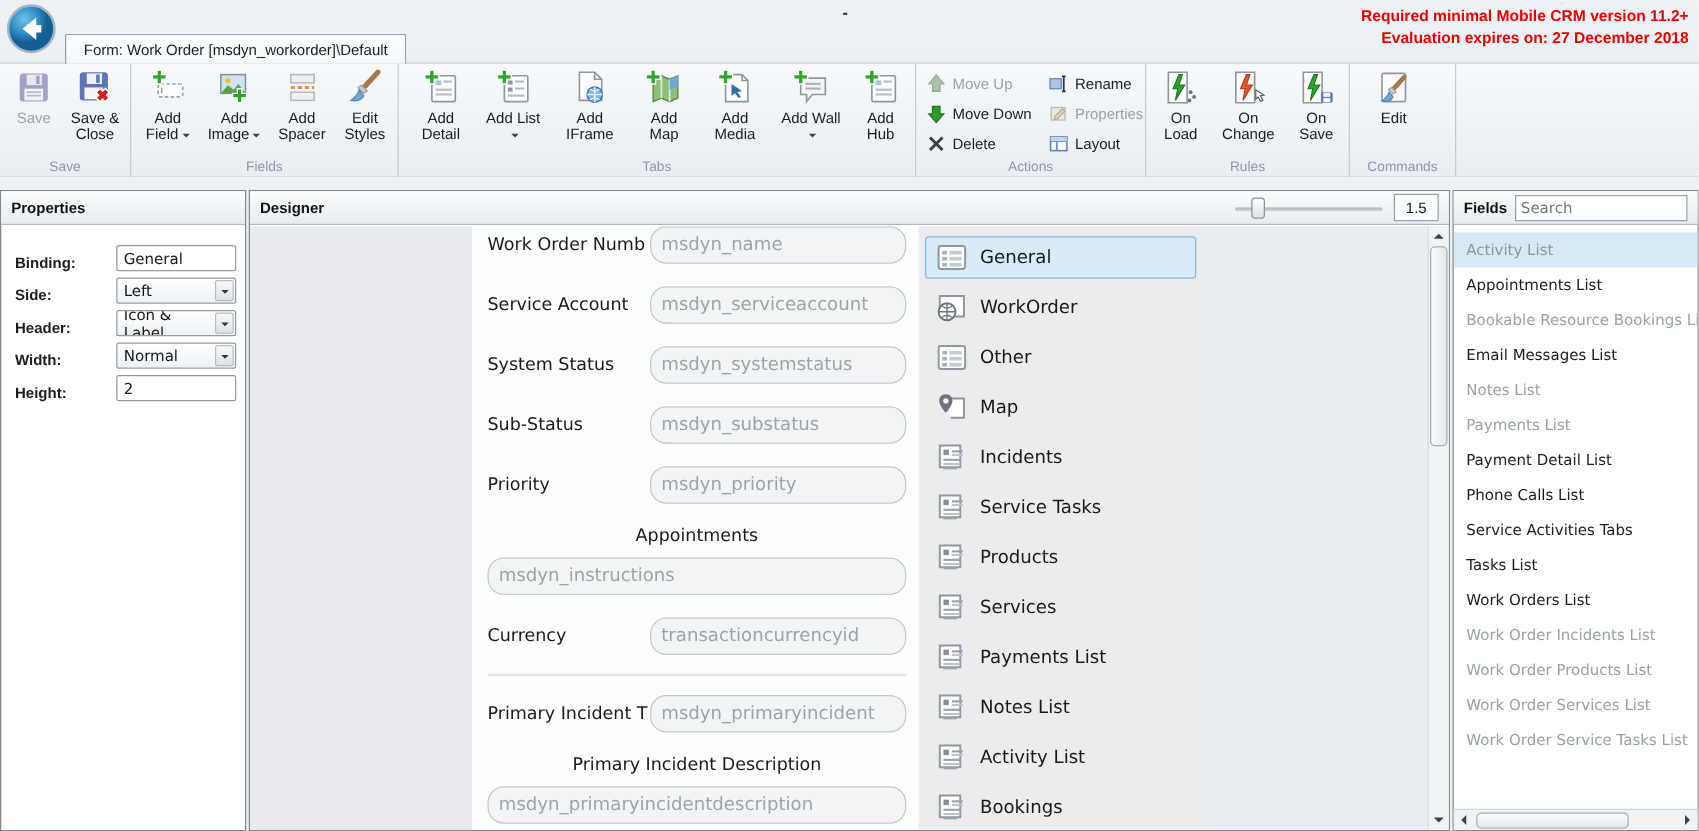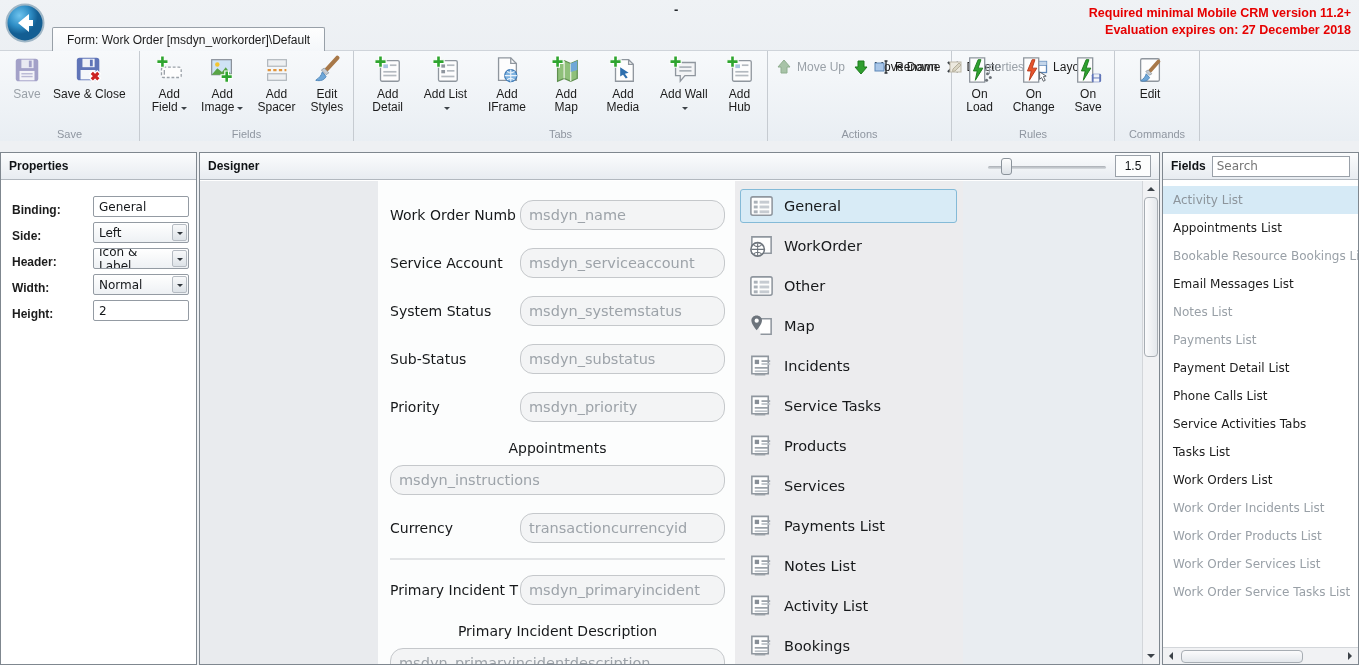--- a/index.html
+++ b/index.html
@@ -12,28 +12,28 @@
   .back-btn{position:absolute;left:5px;top:3px;width:40px;height:40px;border:none;background:transparent;cursor:pointer;z-index:3}
   .doc-tab{position:absolute;left:52px;top:27px;height:24px;display:flex;align-items:center;
     padding:0 14px;background:linear-gradient(#fefefe,#f4f7fa);border:1px solid #98a0a8;border-bottom:none;
     border-radius:2px 2px 0 0;font-size:12px;z-index:2}
   .minimize{position:absolute;left:674px;top:2px;font-size:13px;font-weight:bold;color:#22262a}
   .notice{position:absolute;top:5px;right:8px;text-align:right;font-weight:bold;font-size:12.5px;line-height:17px;color:#e60000}
   .ribbon-bar{position:absolute;left:0;top:50px;width:1359px;height:91px;display:flex;
     background:linear-gradient(#f7f9fb,#e9eef3);border-top:1px solid #cfd4da}
   .rb-group{position:relative;border-right:1px solid #c6cbd1;padding:1px 2px 15px 4px;display:flex;align-items:flex-start}
   .rb-group-label{position:absolute;left:0;right:0;bottom:1px;text-align:center;font-size:11px;color:#8f96a0}
-  .g-save{width:140px}.g-fields{width:214px}.g-tabs{width:414px}.g-actions{width:184px}.g-rules{width:163px}.g-commands{width:85px}
+  .g-save{width:105px}.g-fields{width:214px}.g-tabs{width:414px}.g-actions{width:184px}.g-rules{width:163px}.g-commands{width:85px}
   .rbtn{display:flex;flex-direction:column;align-items:center;min-width:46px;padding:3px 3px 0 3px;
     font-size:12px;line-height:13px;text-align:center;cursor:pointer;border-radius:2px}
   .rbtn .ric{width:30px;height:30px;margin-bottom:3px;display:block}
   .rbtn.disabled{color:#9aa1a8}
   .caret{display:inline-block;width:0;height:0;border:3.5px solid transparent;border-top-color:#3c4248;margin-left:3px;position:relative;top:2px}
   .small-cols{display:flex;gap:2px;margin-top:3px}
-  .scol{display:flex;flex-direction:row}
+  .scol{display:flex;flex-direction:column}
   .sbtn{display:flex;align-items:center;gap:5px;font-size:12px;height:24px;padding:0 4px;cursor:pointer;white-space:nowrap}
   .sbtn .sic{width:16px;height:16px;flex:0 0 16px}
   .sbtn.disabled{color:#9aa1a8}
 
   
   .panel{position:absolute;top:152px;height:513px;background:#fff;border:1px solid #7f878f}
   .panel-header{height:27px;background:linear-gradient(#fbfcfd,#e8ecf1);border-bottom:1px solid #b2b8bf;
     display:flex;align-items:center;padding:0 8px;font-size:12px;font-weight:bold;color:#101316}
   
   .props{left:0;width:197px}
@@ -52,21 +52,21 @@
   .designer{left:199px;width:961px}
   .zoomwrap{margin-left:auto;display:flex;align-items:center;gap:9px}
   .slider{width:118px;height:19px;position:relative;cursor:pointer}
   .slider .track{position:absolute;left:0;right:0;top:9px;height:3px;background:linear-gradient(#a9aeb4,#d9dde1);border-radius:2px}
   .slider .thumb{position:absolute;left:13px;top:1px;width:11px;height:17px;border:1px solid #8b939b;border-radius:3px;
     background:linear-gradient(#fdfdfd,#dde2e7)}
   .zoomval{width:36px;height:22px;border:1px solid #99a0a8;background:#fcfdfd;display:flex;align-items:center;justify-content:center;
     font-size:12px;font-weight:normal}
   .canvas{position:absolute;left:0;top:28px;right:0;bottom:0;display:flex}
   .gutter{width:178px;background:#e9ebee}
-  .formcol{width:357px;background:#fcfdfd;padding:19px 10px 0 12px;font-family:"DejaVu Sans",sans-serif;overflow:hidden}
+  .formcol{width:357px;background:#fcfdfd;padding:0 10px 0 12px;font-family:"DejaVu Sans",sans-serif;overflow:hidden}
   .frow{margin-bottom:18px}
   .frow[data-layout="inline"]{display:flex;align-items:center;height:30px}
   .frow[data-layout="inline"] .flabel{flex:1;font-size:14px;white-space:nowrap;overflow:hidden;color:#17191b}
   .finput{width:205px;height:30px;background:#f3f4f5;border:1px solid #c5c8cb;border-radius:13px;color:#9da3a9;
     font-size:14.5px;display:flex;align-items:center;padding:0 8px;white-space:nowrap;overflow:hidden;flex:0 0 205px;cursor:pointer}
   .frow[data-layout="stacked"] .flabel{display:block;text-align:center;font-size:14px;margin-bottom:9px;color:#17191b}
   .frow[data-layout="stacked"] .finput{width:100%;flex:none}
   .frow[data-layout="separator"]{height:2px;background:#e2e4e6;margin:-3px 0 15px 0}
   .tabscol{width:228px;background:#ececee;padding-top:8px}
   .tabitem{display:flex;align-items:center;height:34px;margin:0 6px 6px 5px;padding-left:7px;gap:9px;

